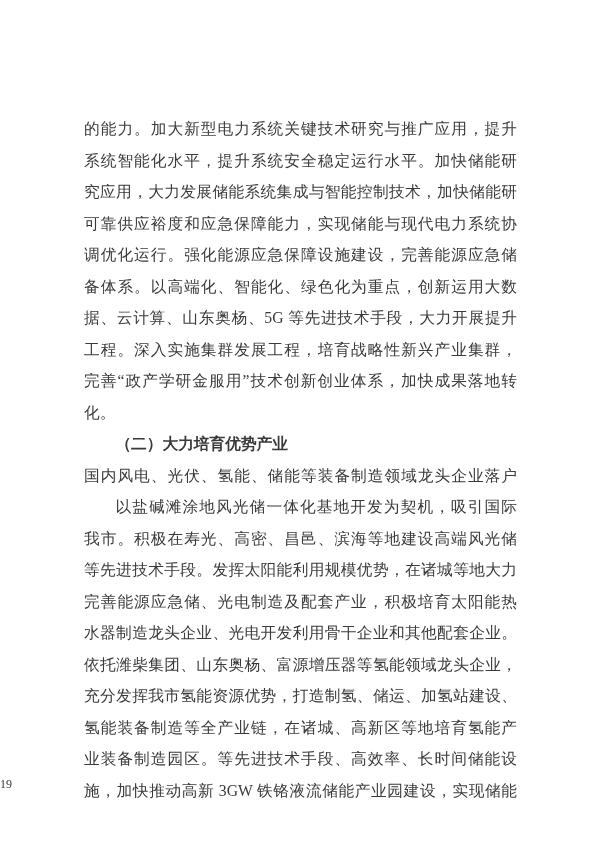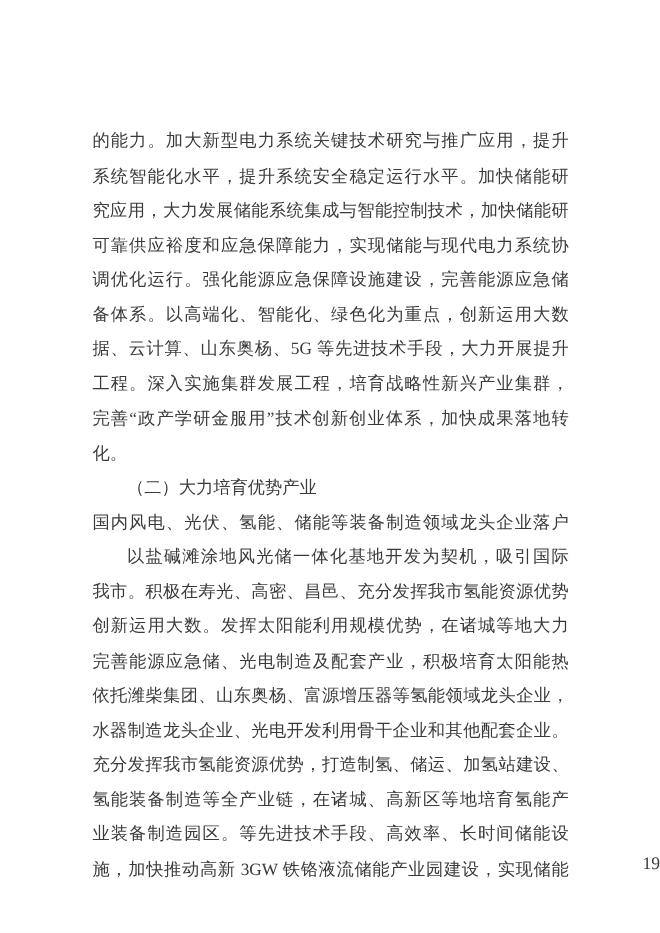--- a/index.html
+++ b/index.html
@@ -36,29 +36,29 @@
   }
   .line.fill {
     text-align: justify;
     text-align-last: justify;
     text-justify: inter-character;
   }
   .line.indent {
     padding-left: 31.4px;
   }
   .line.heading {
-    font-weight: normal;
+    font-weight: bold;
   }
   .page-number {
     position: absolute;
     top: 777px;
     left: 0;
     width: 100%;
-    text-align: right;
-    font-size: 16px;
+    text-align: left;
+    font-size: 12px;
     color: var(--ink, #333333);
   }
 </style>
 </head>
 <body>
 
 <div class="page">
   <div class="page-body">
       <div class="line fill">的能力。加大新型电力系统关键技术研究与推广应用，提升</div>
       <div class="line fill">系统智能化水平，提升系统安全稳定运行水平。加快储能研</div>
@@ -66,24 +66,24 @@
       <div class="line fill">可靠供应裕度和应急保障能力，实现储能与现代电力系统协</div>
       <div class="line fill">调优化运行。强化能源应急保障设施建设，完善能源应急储</div>
       <div class="line fill">备体系。以高端化、智能化、绿色化为重点，创新运用大数</div>
       <div class="line fill">据、云计算、山东奥杨、5G 等先进技术手段，大力开展提升</div>
       <div class="line fill">工程。深入实施集群发展工程，培育战略性新兴产业集群，</div>
       <div class="line fill">完善“政产学研金服用”技术创新创业体系，加快成果落地转</div>
       <div class="line">化。</div>
       <div class="line heading indent">（二）大力培育优势产业</div>
       <div class="line fill">国内风电、光伏、氢能、储能等装备制造领域龙头企业落户</div>
       <div class="line fill indent">以盐碱滩涂地风光储一体化基地开发为契机，吸引国际</div>
-      <div class="line fill">我市。积极在寿光、高密、昌邑、充分发挥我市氢能资源优势</div>
-      <div class="line fill">创新运用大数。发挥太阳能利用规模优势，在诸城等地大力</div>
+      <div class="line fill">我市。积极在寿光、高密、昌邑、滨海等地建设高端风光储</div>
+      <div class="line fill">等先进技术手段。发挥太阳能利用规模优势，在诸城等地大力</div>
       <div class="line fill">完善能源应急储、光电制造及配套产业，积极培育太阳能热</div>
+      <div class="line fill">水器制造龙头企业、光电开发利用骨干企业和其他配套企业。</div>
       <div class="line fill">依托潍柴集团、山东奥杨、富源增压器等氢能领域龙头企业，</div>
-      <div class="line fill">水器制造龙头企业、光电开发利用骨干企业和其他配套企业。</div>
       <div class="line fill">充分发挥我市氢能资源优势，打造制氢、储运、加氢站建设、</div>
       <div class="line fill">氢能装备制造等全产业链，在诸城、高新区等地培育氢能产</div>
       <div class="line fill">业装备制造园区。等先进技术手段、高效率、长时间储能设</div>
       <div class="line fill">施，加快推动高新 3GW 铁铬液流储能产业园建设，实现储能</div>
     </div>
   <div class="page-number">19</div>
 </div>
 
 </body></html>

